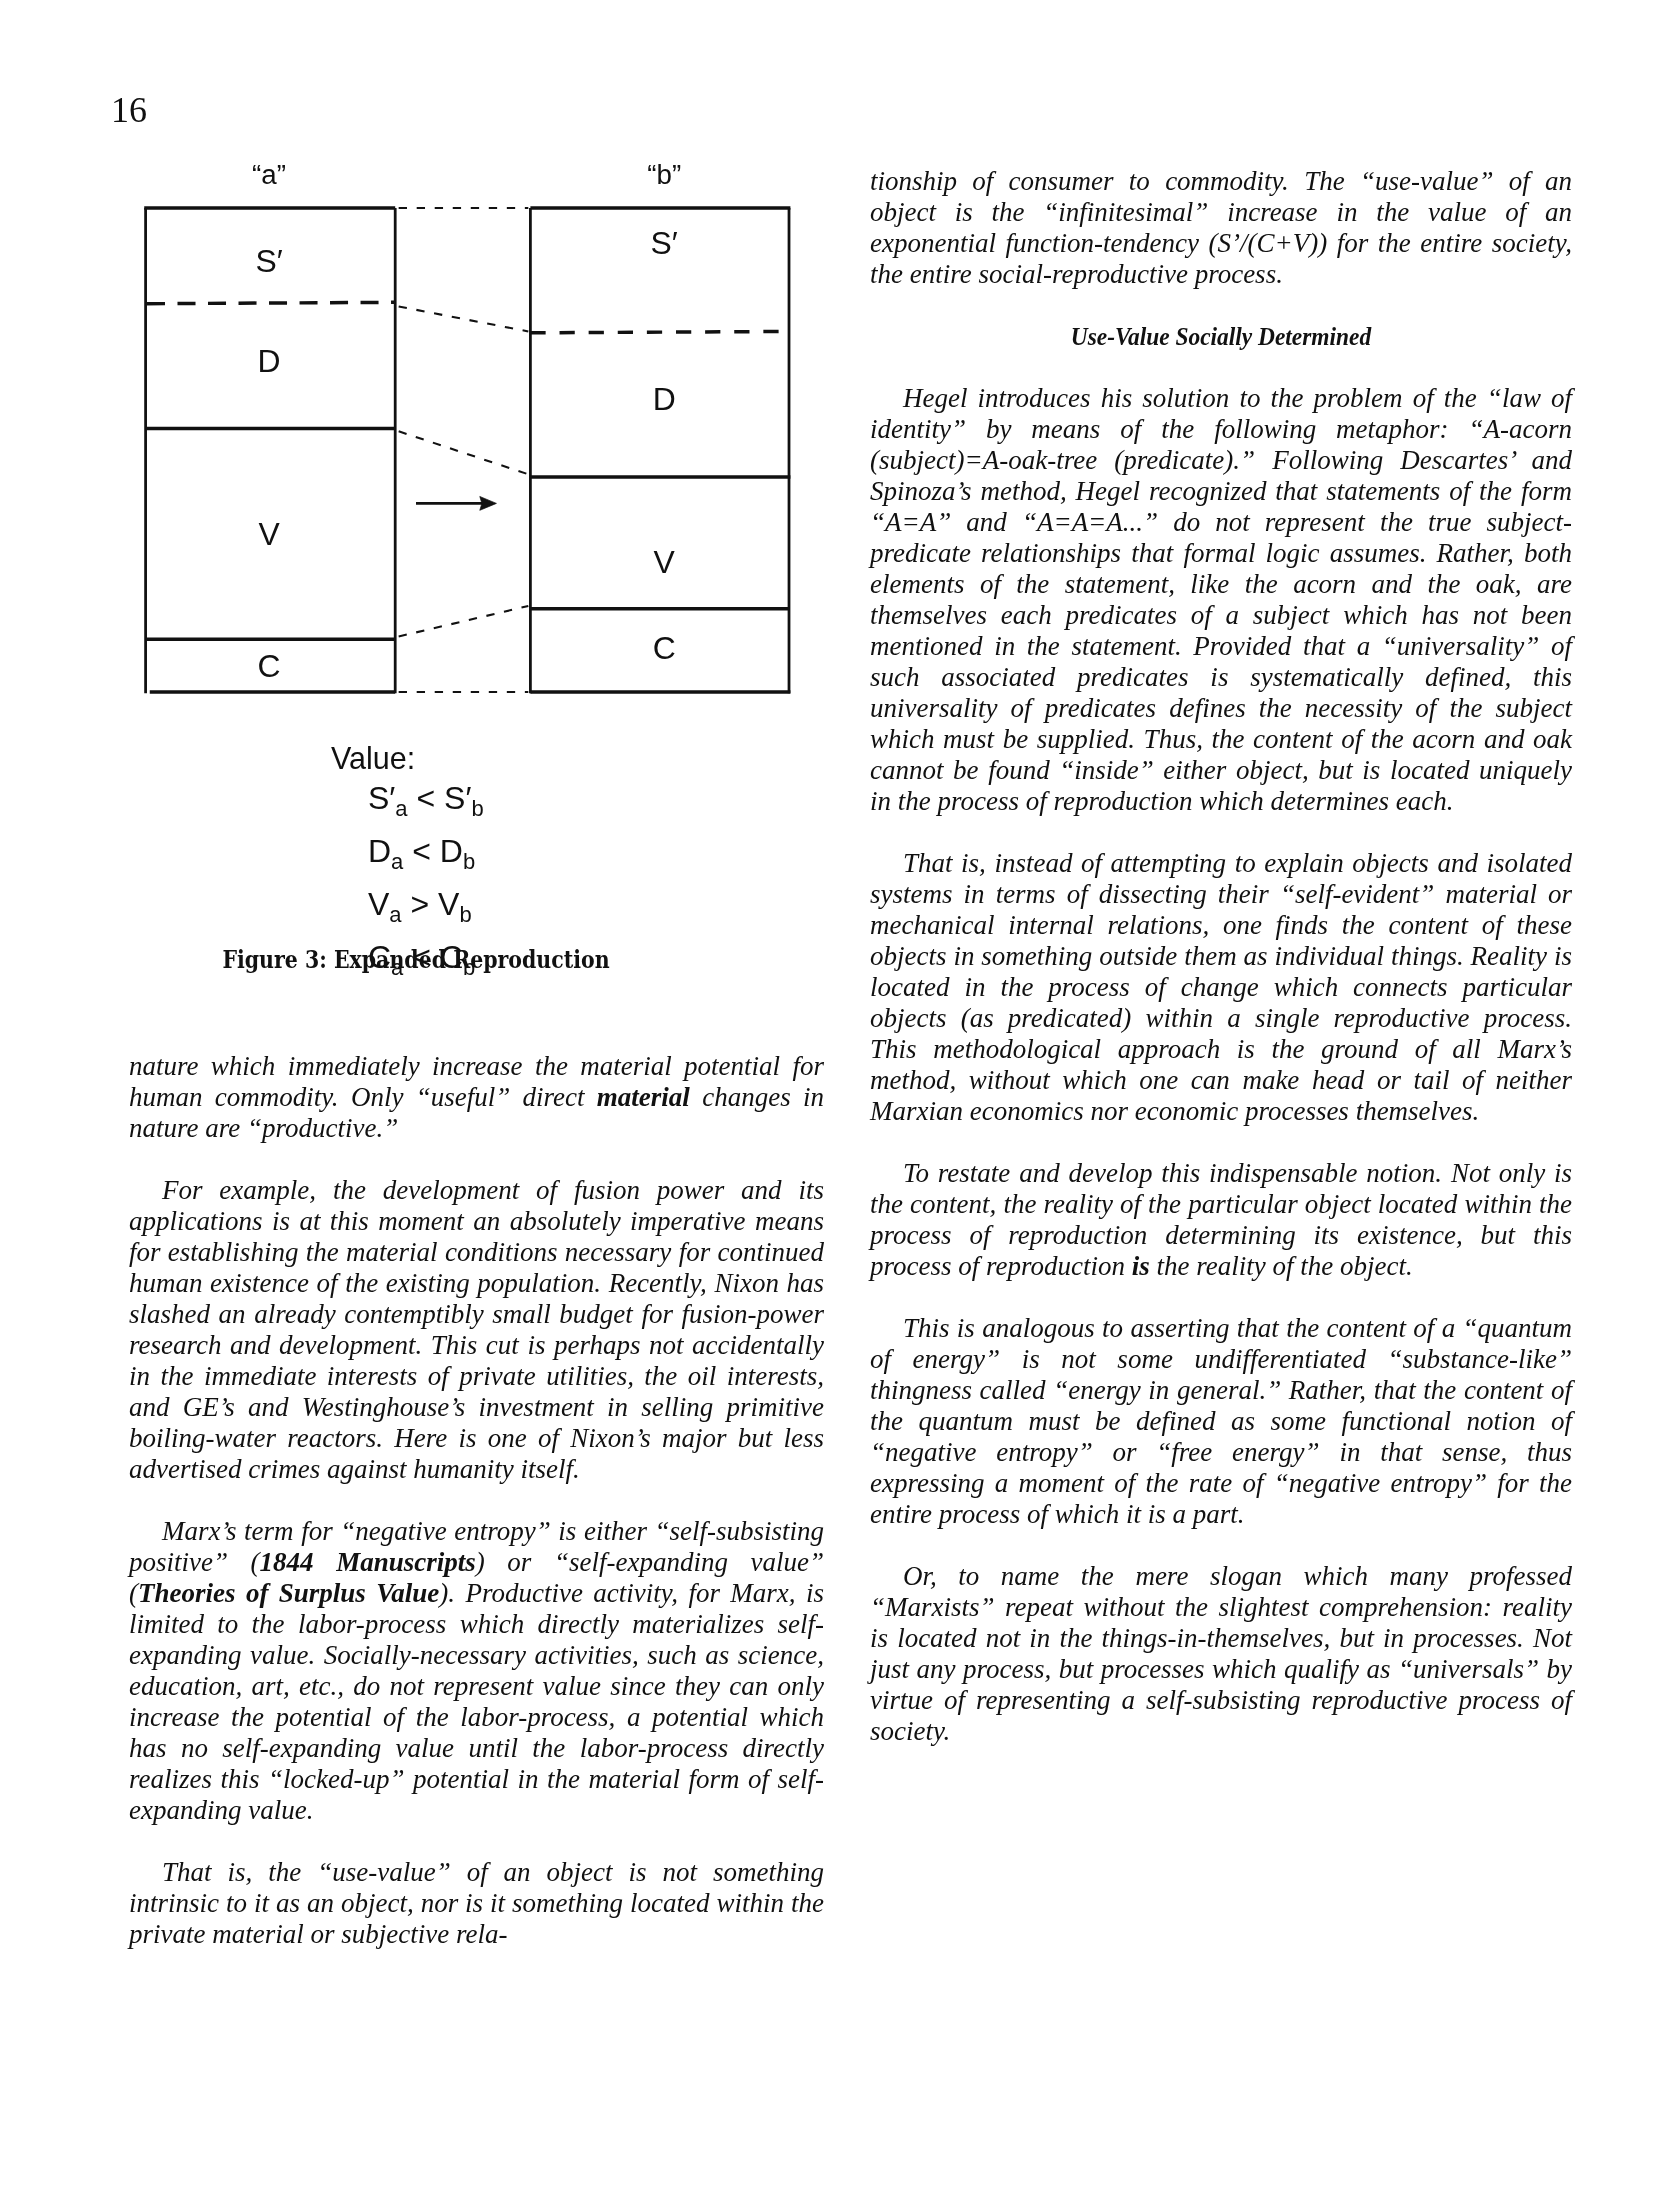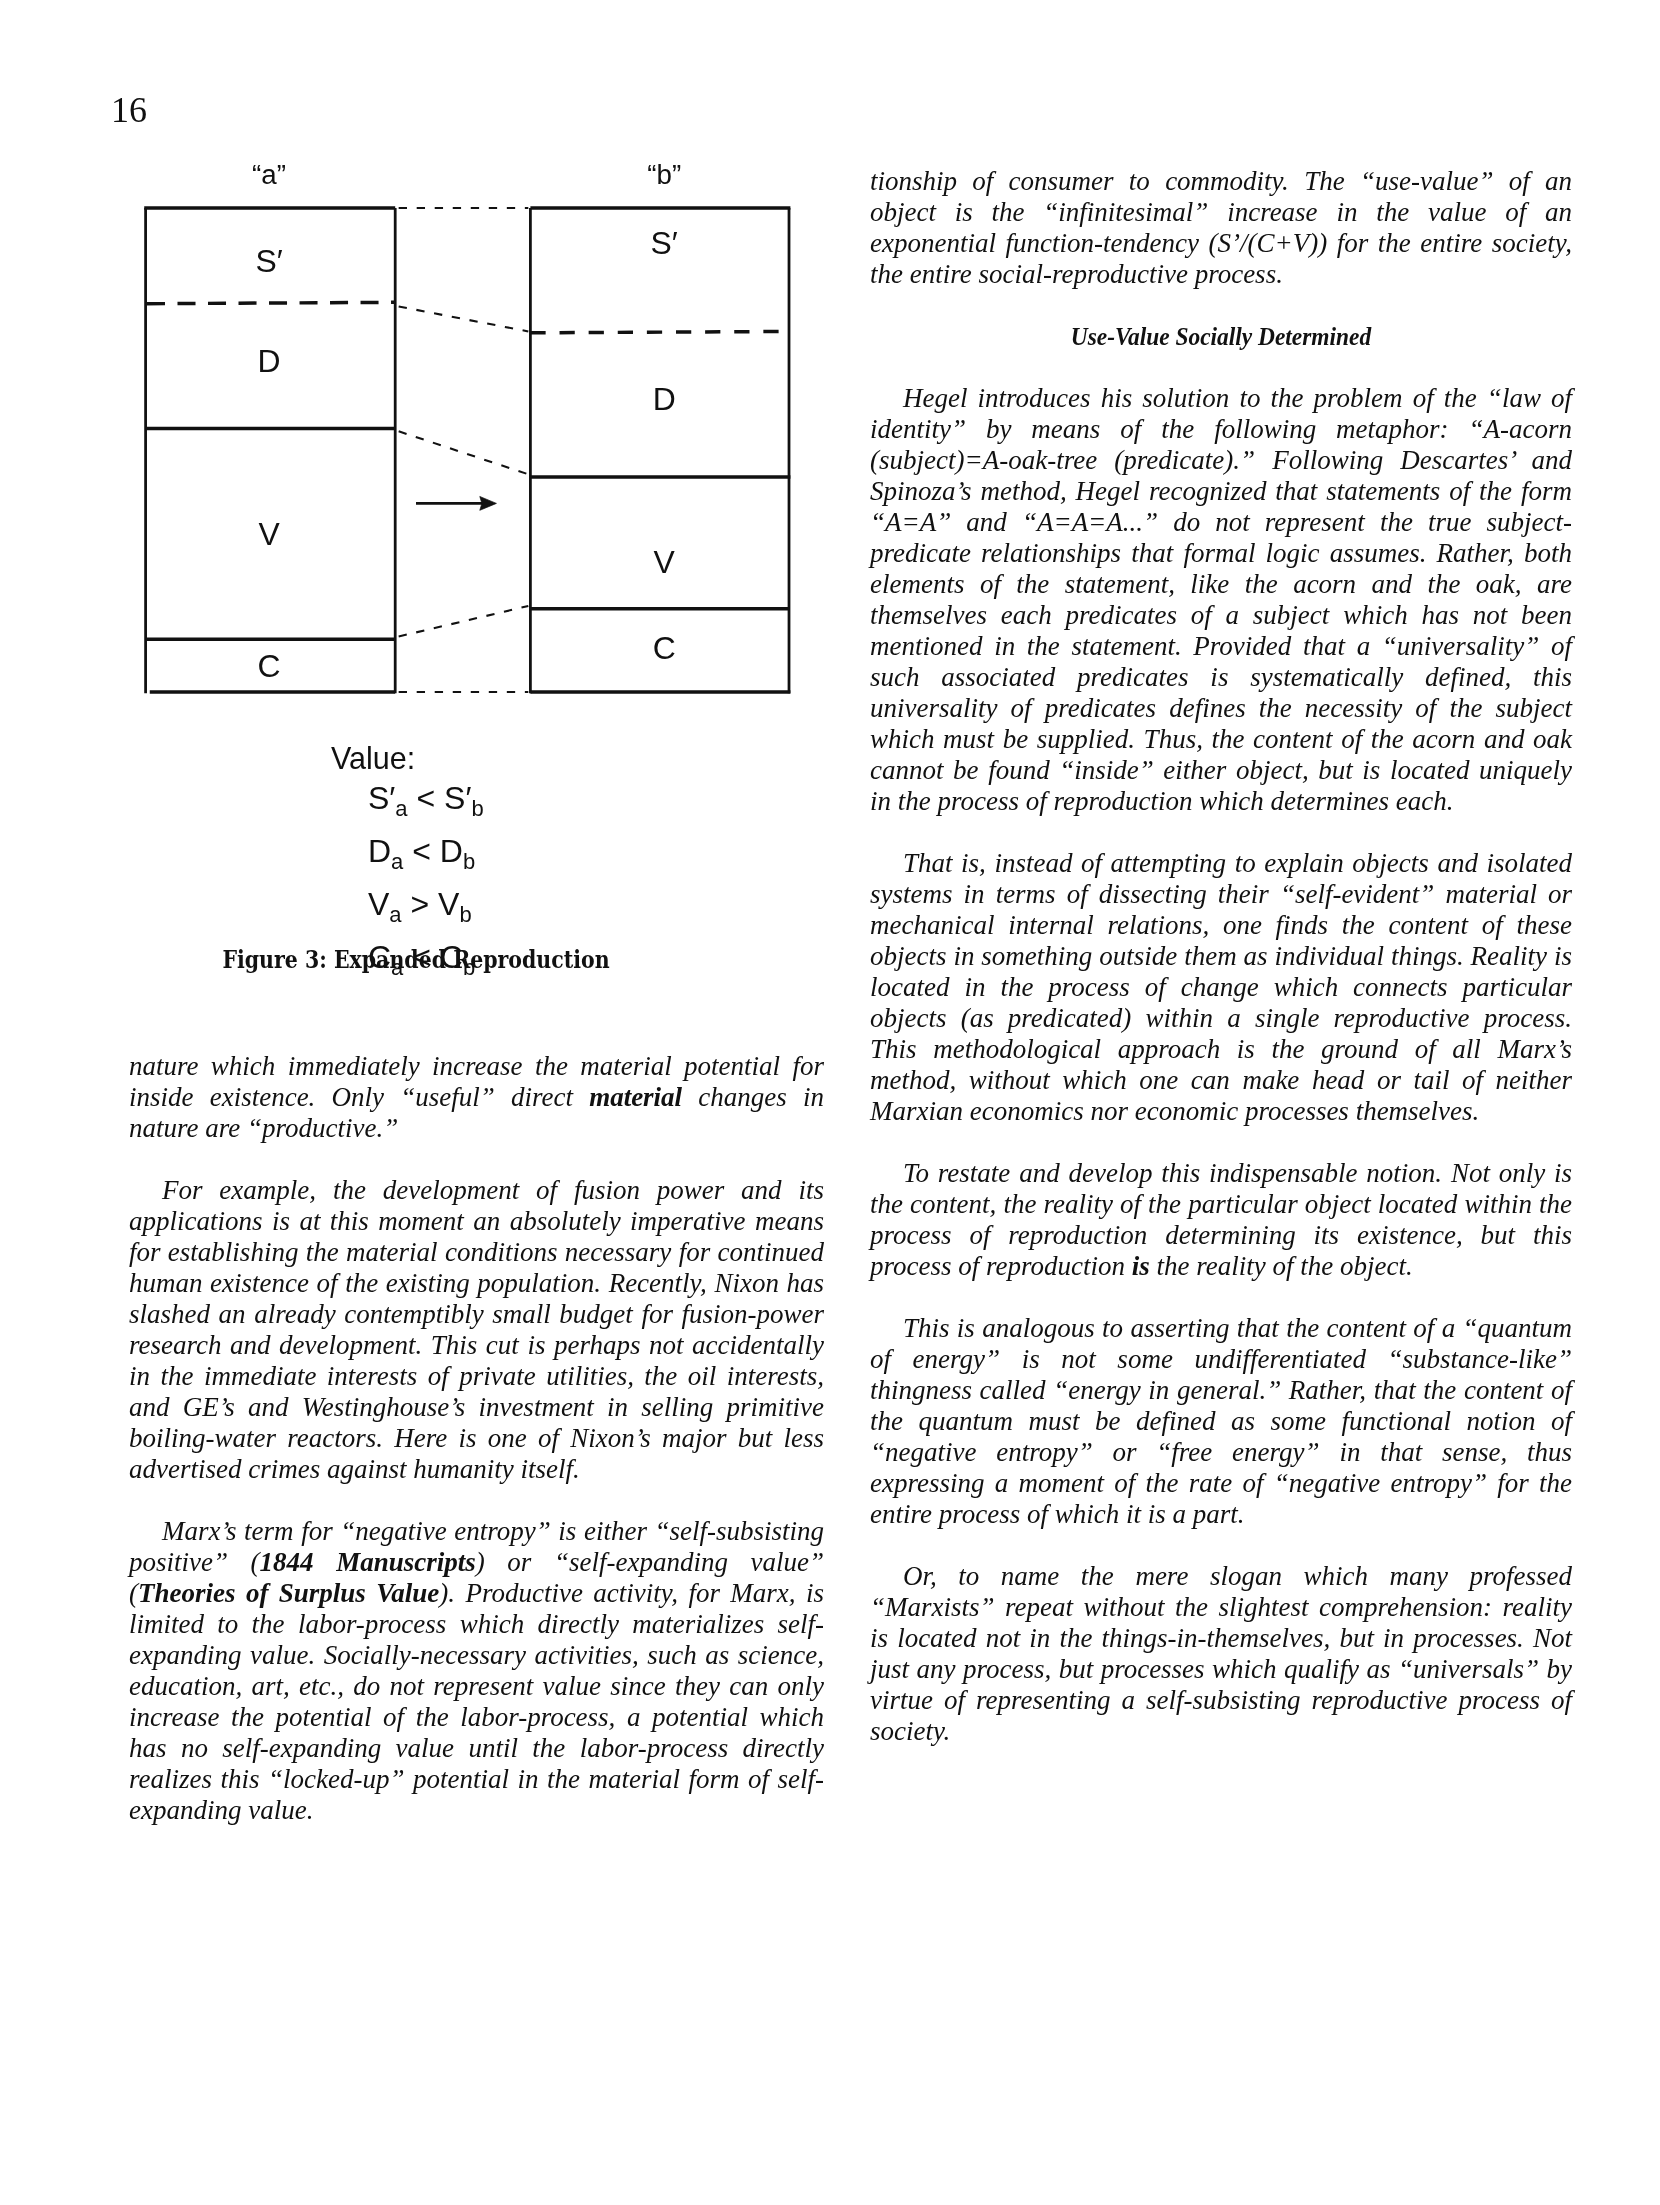--- a/index.html
+++ b/index.html
@@ -80,23 +80,24 @@
   <div class="note-lines sans">
     <div><span>S′</span><sub>a</sub> <span>&lt;</span> <span>S′</span><sub>b</sub></div>
     <div><span>D</span><sub>a</sub> <span>&lt;</span> <span>D</span><sub>b</sub></div>
     <div><span>V</span><sub>a</sub> <span>&gt;</span> <span>V</span><sub>b</sub></div>
     <div><span>C</span><sub>a</sub> <span>&lt;</span> <span>C</span><sub>b</sub></div>
   </div>
   <div class="fig-caption">Figure 3:  Expanded Reproduction</div>
 </div>
 
 <div id="left-col" class="col">
-  <p class="noindent"><span>nature which immediately increase the material potential for inside existence. Only “useful” direct </span><b>material</b><span> changes in nature are “productive.”</span></p>
+  <p class="noindent"><span>nature which immediately increase the material potential for human commodity. Only “useful” direct </span><b>material</b><span> changes in nature are “productive.”</span></p>
   <p>For example, the development of fusion power and its applications is at this moment an absolutely imperative means for establishing the material conditions necessary for continued human existence of the existing population. Recently, Nixon has slashed an already contemptibly small budget for fusion-power research and development. This cut is perhaps not accidentally in the immediate interests of private utilities, the oil interests, and GE’s and Westinghouse’s investment in selling primitive boiling-water reactors. Here is one of Nixon’s major but less advertised crimes against humanity itself.</p>
   <p><span>Marx’s term for “negative entropy” is either “self-subsisting positive” (</span><b>1844 Manuscripts</b><span>) or “self-expanding value” (</span><b>Theories of Surplus Value</b><span>). Productive activity, for Marx, is limited to the labor-process which directly materializes self-expanding value. Socially-necessary activities, such as science, education, art, etc., do not represent value since they can only increase the potential of the labor-process, a potential which has no self-expanding value until the labor-process directly realizes this “locked-up” potential in the material form of self-expanding value.</span></p>
+  <p>That is, the “use-value” of an object is not something intrinsic to it as an object, nor is it something located within the private material or subjective rela-</p>
 </div>
 
 <div id="right-col" class="col">
   <p class="noindent">tionship of consumer to commodity. The “use-value” of an object is the “infinitesimal” increase in the value of an exponential function-tendency (S’/(C+V)) for the entire society, the entire social-reproductive process.</p>
   <p class="heading">Use-Value Socially Determined</p>
   <p>Hegel introduces his solution to the problem of the “law of identity” by means of the following metaphor: “A-acorn (subject)=A-oak-tree (predicate).” Following Descartes’ and Spinoza’s method, Hegel recognized that statements of the form “A=A” and “A=A=A...” do not represent the true subject-predicate relationships that formal logic assumes. Rather, both elements of the statement, like the acorn and the oak, are themselves each predicates of a subject which has not been mentioned in the statement. Provided that a “universality” of such associated predicates is systematically defined, this universality of predicates defines the necessity of the subject which must be supplied. Thus, the content of the acorn and oak cannot be found “inside” either object, but is located uniquely in the process of reproduction which determines each.</p>
   <p>That is, instead of attempting to explain objects and isolated systems in terms of dissecting their “self-evident” material or mechanical internal relations, one finds the content of these objects in something outside them as individual things. Reality is located in the process of change which connects particular objects (as predicated) within a single reproductive process. This methodological approach is the ground of all Marx’s method, without which one can make head or tail of neither Marxian economics nor economic processes themselves.</p>
   <p><span>To restate and develop this indispensable notion. Not only is the content, the reality of the particular object located within the process of reproduction determining its existence, but this process of reproduction </span><b>is</b><span> the reality of the object.</span></p>
   <p>This is analogous to asserting that the content of a “quantum of energy” is not some undifferentiated “substance-like” thingness called “energy in general.” Rather, that the content of the quantum must be defined as some functional notion of “negative entropy” or “free energy” in that sense, thus expressing a moment of the rate of “negative entropy” for the entire process of which it is a part.</p>
   <p>Or, to name the mere slogan which many professed “Marxists” repeat without the slightest comprehension: reality is located not in the things-in-themselves, but in processes. Not just any process, but processes which qualify as “universals” by virtue of representing a self-subsisting reproductive process of society.</p>

